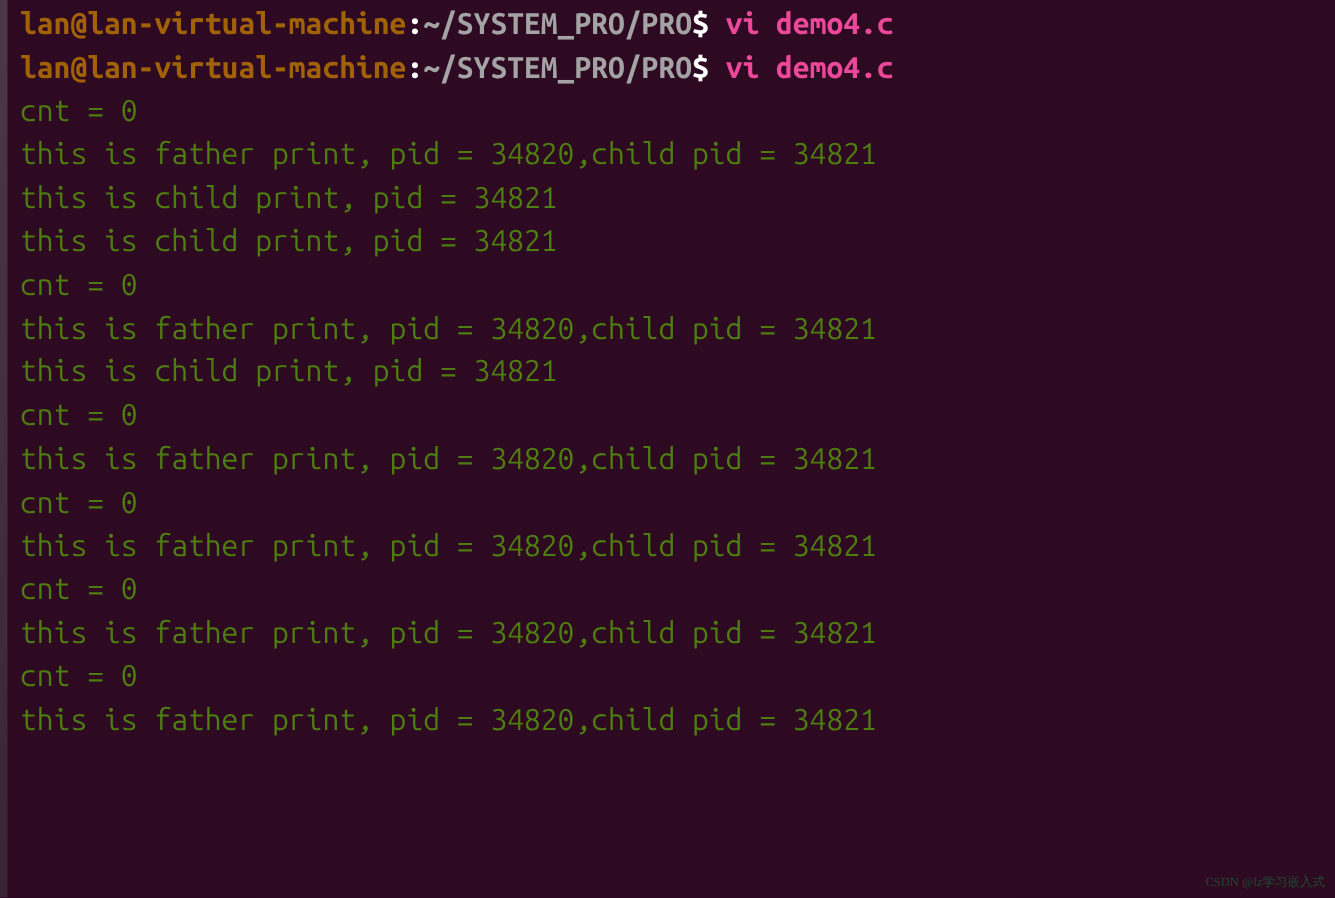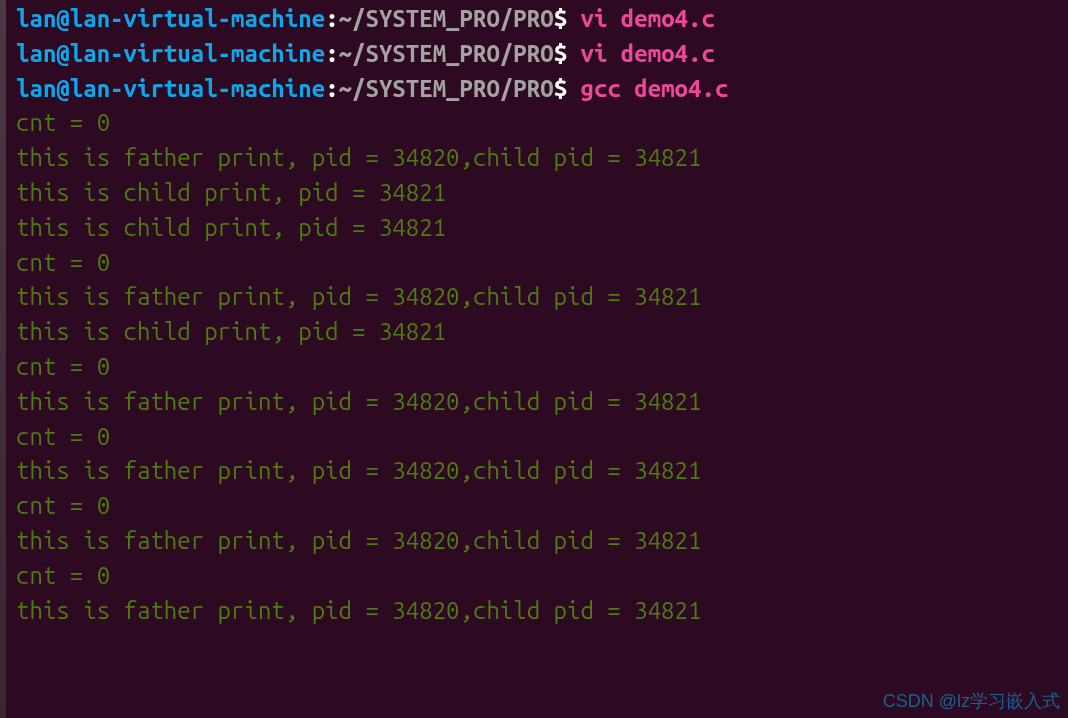--- a/index.html
+++ b/index.html
@@ -16,21 +16,21 @@
       width: 1068px;
       height: 718px;
       overflow: hidden;
       padding: 2px 0 0 16px;
       position: relative;
     }
     .line {
       white-space: pre;
     }
     .prompt-user {
-      color: #0ea5e9;
+      color: #a16207;
       font-weight: bold;
     }
     .prompt-colon {
       color: #ffffff;
       font-weight: bold;
     }
     .prompt-path {
       color: #a3a3a3;
       font-weight: bold;
     }
@@ -51,38 +51,37 @@
       top: 0;
       width: 6px;
       height: 100%;
       background: linear-gradient(to bottom, #8a8a8a 0%, #6b6b6b 60%, #555 100%);
       opacity: 0.35;
     }
     .watermark {
       position: absolute;
       right: 8px;
       bottom: 4px;
-      font-size: 18px;
-      color: #0ea5e9;
+      font-size: 10px;
+      color: #15803d;
       opacity: 0.55;
-      font-family: Liberation Sans, sans-serif;
+      font-family: Liberation Serif, serif;
     }
   </style>
 </head>
 <body>
 
 <div class="left-edge"></div>
 
 <div>
 
   <div class="line"><span class="prompt-user">lan@lan-virtual-machine</span><span class="prompt-colon">:</span><span class="prompt-path">~/SYSTEM_PRO/PRO</span><span class="prompt-dollar">$</span> <span class="cmd">vi demo4.c</span></div>
 
   <div class="line"><span class="prompt-user">lan@lan-virtual-machine</span><span class="prompt-colon">:</span><span class="prompt-path">~/SYSTEM_PRO/PRO</span><span class="prompt-dollar">$</span> <span class="cmd">vi demo4.c</span></div>
 
-  <div class="line"><span class="prompt-user">lan@lan-virtual-machine</span><span class="prompt-colon">:</span><span class="prompt-path">~/SYSTEM_PRO/PRO</span><span class="prompt-dollar">$</span> <span class="cmd">gcc demo4.c</span></div>
 
 
   <div class="line output">cnt = 0</div>
   <div class="line output">this is father print, pid = 34820,child pid = 34821</div>
   <div class="line output">this is child print, pid = 34821</div>
   <div class="line output">this is child print, pid = 34821</div>
   <div class="line output">cnt = 0</div>
   <div class="line output">this is father print, pid = 34820,child pid = 34821</div>
   <div class="line output">this is child print, pid = 34821</div>
   <div class="line output">cnt = 0</div>

